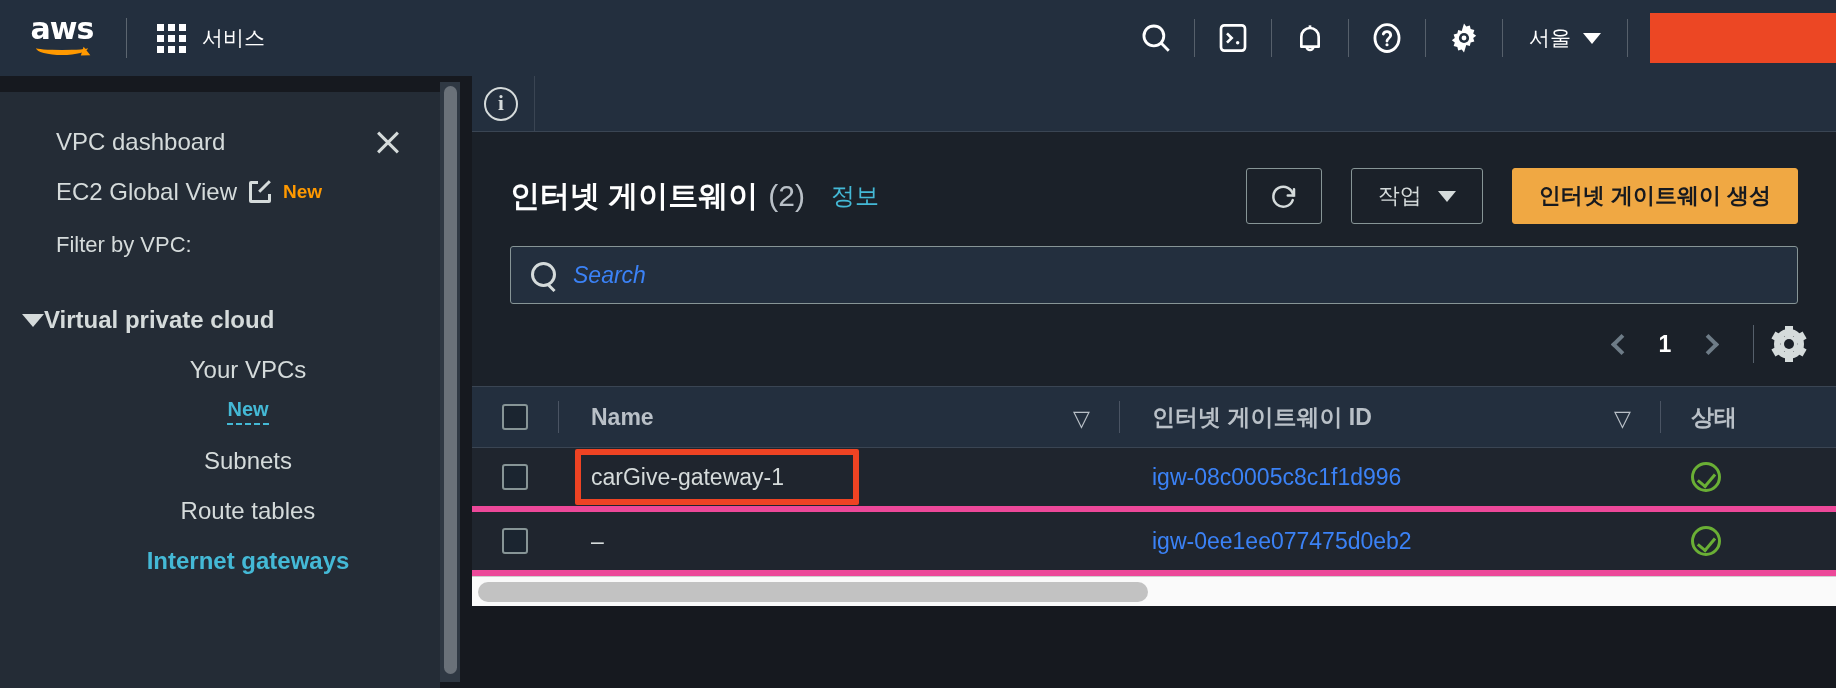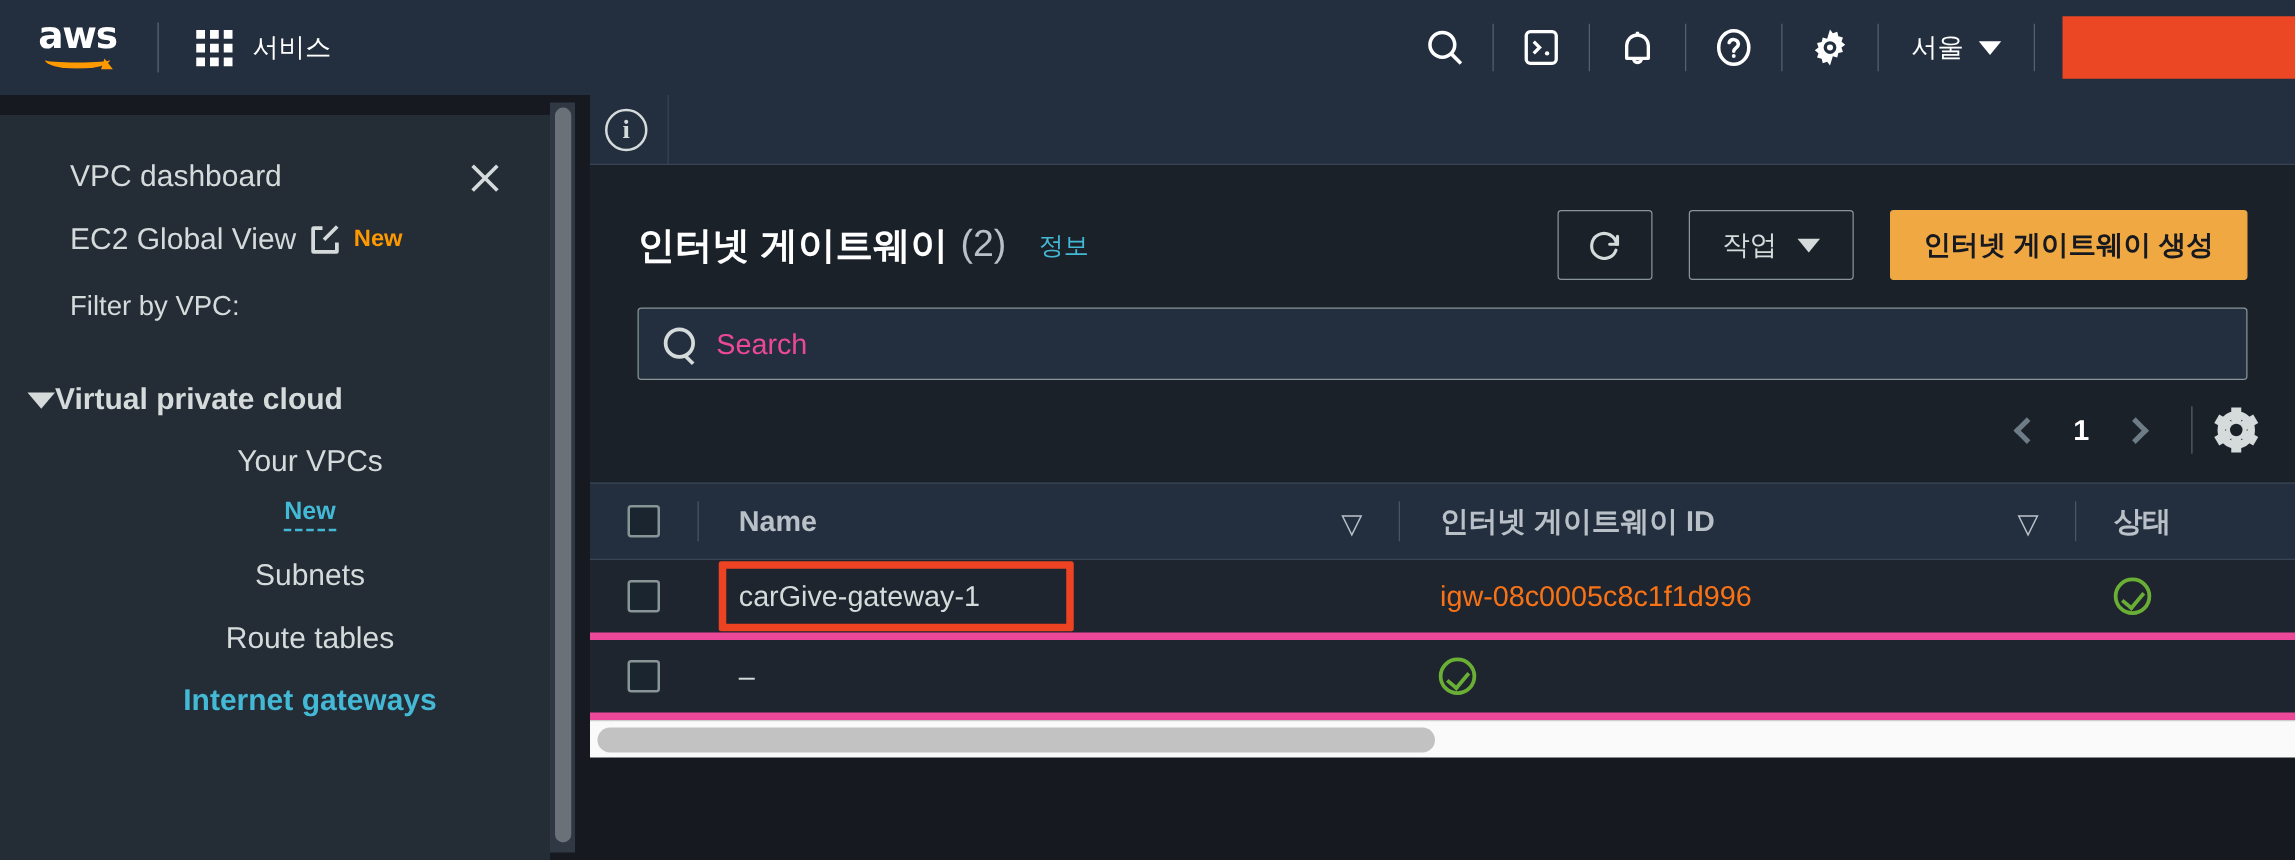--- a/index.html
+++ b/index.html
@@ -208,21 +208,21 @@
   .content { padding: 0; background: #1b2129; }
   .title-row {
     display: flex; align-items: center;
     padding: 36px 38px 0 38px;
   }
   .page-title {
     color: #ffffff; font-size: 30px; font-weight: 700;
   }
   .page-count { color: #b9c0c7; font-weight: 400; }
   .info-link {
-    color: #44b9d6; font-size: 20px; margin-left: 26px; cursor: pointer;
+    color: #44b9d6; font-size: 24px; margin-left: 26px; cursor: pointer;
   }
   .title-actions { margin-left: auto; display: flex; align-items: center; gap: 29px; }
   .btn {
     height: 56px; border: 1px solid #879596; border-radius: 3px;
     background: transparent; color: #d5dbdb;
     display: flex; align-items: center; justify-content: center;
     cursor: pointer; font-size: 22px;
   }
   .btn-refresh { width: 76px; }
   .btn-actions { padding: 0 26px; gap: 16px; }
@@ -237,21 +237,21 @@
     color: #16191f; font-weight: 700; padding: 0 26px;
   }
 
   .search-row { padding: 22px 38px 0 38px; }
   .search-box {
     height: 58px; border: 1px solid #879596; border-radius: 3px;
     background: #232f3e; display: flex; align-items: center;
     padding: 0 20px; gap: 16px;
   }
   .search-ph {
-    color: #ec4899; font-size: 23px; 
+    color: #3b82f6; font-size: 23px; font-style: italic;
   }
   .mag-icon { width: 26px; height: 26px; position: relative; }
   .mag-icon::before {
     content: ""; position: absolute; top: 0; left: 0;
     width: 19px; height: 19px; border: 3px solid #d5dbdb;
     border-radius: 50%;
   }
   .mag-icon::after {
     content: ""; position: absolute; bottom: -1px; right: 1px;
     width: 10px; height: 3px; background: #d5dbdb;
@@ -336,21 +336,21 @@
     border-right: 11px solid transparent;
     border-top: 14px solid transparent;
     position: relative;
   }
   .sort-arrow::after {
     content: "▽"; position: absolute; top: -16px; left: -11px;
     color: #b9c0c7; font-size: 22px; line-height: 1;
   }
   .cell-name { color: #d5dbdb; font-size: 23px; }
   .cell-dash { color: #d5dbdb; font-size: 23px; }
-  .cell-link { color: #f97316; font-size: 23px; cursor: pointer; text-align: center; }
+  .cell-link { color: #3b82f6; font-size: 23px; cursor: pointer; text-align: center; }
   .state-icon {
     width: 30px; height: 30px; border-radius: 50%;
     border: 3px solid #6aaf35; position: relative; flex: none;
   }
   .state-icon::after {
     content: ""; position: absolute; left: 7px; top: 5px;
     width: 8px; height: 14px;
     border-right: 3px solid #6aaf35; border-bottom: 3px solid #6aaf35;
     transform: rotate(40deg);
   }
@@ -585,20 +585,23 @@
 
         <div class="tr">
           <div class="col-check">
             <span class="chk"></span>
           </div>
           <div class="col-sep" style="background:transparent;"></div>
           <div class="col-name">
             <span class="cell-dash">–</span>
           </div>
           <div class="col-sep" style="background:transparent;"></div>
+          <div class="col-id">
+            <span class="cell-link">igw-0ee1ee077475d0eb2</span>
+          </div>
           <div class="col-sep" style="background:transparent;"></div>
           <div class="col-state">
             <span class="state-icon"></span>
           </div>
         </div>
 
         <div class="hscroll">
           <div class="thumb"></div>
         </div>
         <div class="bottom-fill"></div>

